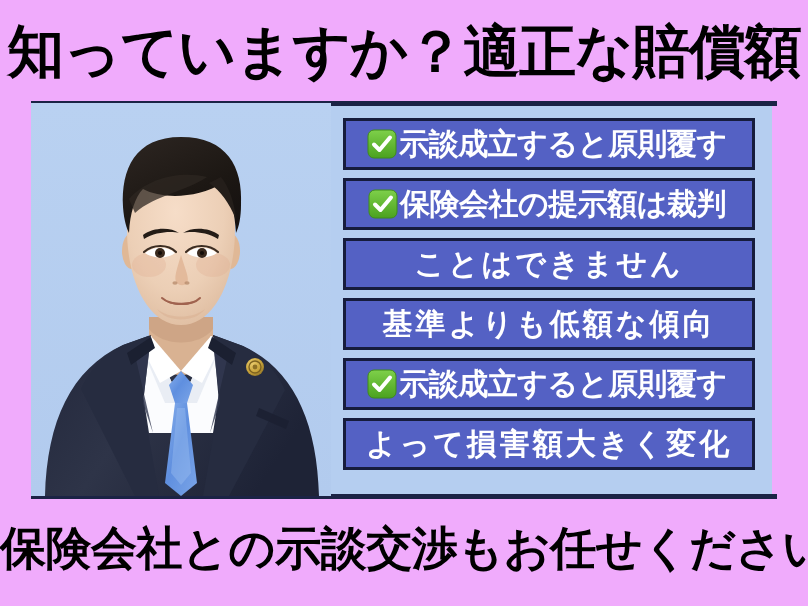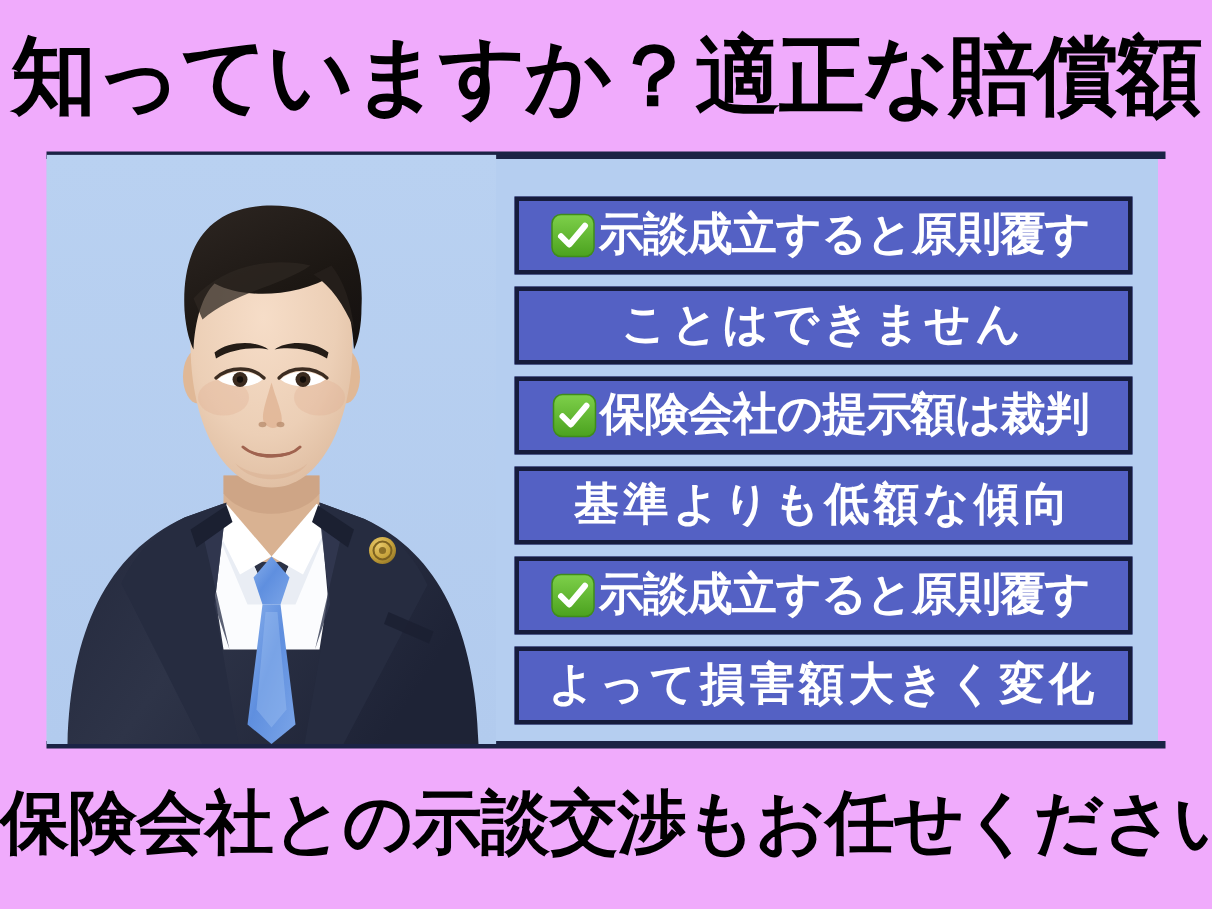--- a/index.html
+++ b/index.html
@@ -75,21 +75,21 @@
     width: 300px;
     height: 393px;
     overflow: hidden;
   }
   #portrait svg { display: block; }
 
   
   #claim-list {
     position: absolute;
     left: 343px;
-    top: 131px;
+    top: 118px;
     width: 412px;
   }
   .claim-box {
     position: relative;
     box-sizing: border-box;
     height: 52px;
     margin-bottom: 8px;
     background: #5461c4;
     border: 3px solid #161c3c;
     display: flex;
@@ -249,35 +249,35 @@
               <stop offset="100%" stop-color="#4ba21f"></stop>
             </linearGradient>
           </defs>
           <rect x="1" y="1" width="28" height="28" rx="6" fill="url(#g1)" stroke="#3f8c1a" stroke-width="1"></rect>
           <path d="M7 15.5 L12.5 21 L23 8.5" fill="none" stroke="#ffffff" stroke-width="4" stroke-linecap="round" stroke-linejoin="round"></path>
         </svg>
       </span>
       <span class="claim-text">示談成立すると原則覆す</span>
     </div>
 
-    <div class="claim-box no-check">
-      <span class="claim-text">ことはできません</span>
-    </div>
-
     <div class="claim-box">
       <span class="check-icon">
         <svg width="30" height="30" viewBox="0 0 30 30" xmlns="http://www.w3.org/2000/svg">
           <rect x="1" y="1" width="28" height="28" rx="6" fill="url(#g1)" stroke="#3f8c1a" stroke-width="1"></rect>
           <path d="M7 15.5 L12.5 21 L23 8.5" fill="none" stroke="#ffffff" stroke-width="4" stroke-linecap="round" stroke-linejoin="round"></path>
         </svg>
       </span>
       <span class="claim-text">保険会社の提示額は裁判</span>
     </div>
 
     <div class="claim-box no-check">
+      <span class="claim-text">ことはできません</span>
+    </div>
+
+    <div class="claim-box no-check">
       <span class="claim-text">基準よりも低額な傾向</span>
     </div>
 
     <div class="claim-box">
       <span class="check-icon">
         <svg width="30" height="30" viewBox="0 0 30 30" xmlns="http://www.w3.org/2000/svg">
           <rect x="1" y="1" width="28" height="28" rx="6" fill="url(#g1)" stroke="#3f8c1a" stroke-width="1"></rect>
           <path d="M7 15.5 L12.5 21 L23 8.5" fill="none" stroke="#ffffff" stroke-width="4" stroke-linecap="round" stroke-linejoin="round"></path>
         </svg>
       </span>

